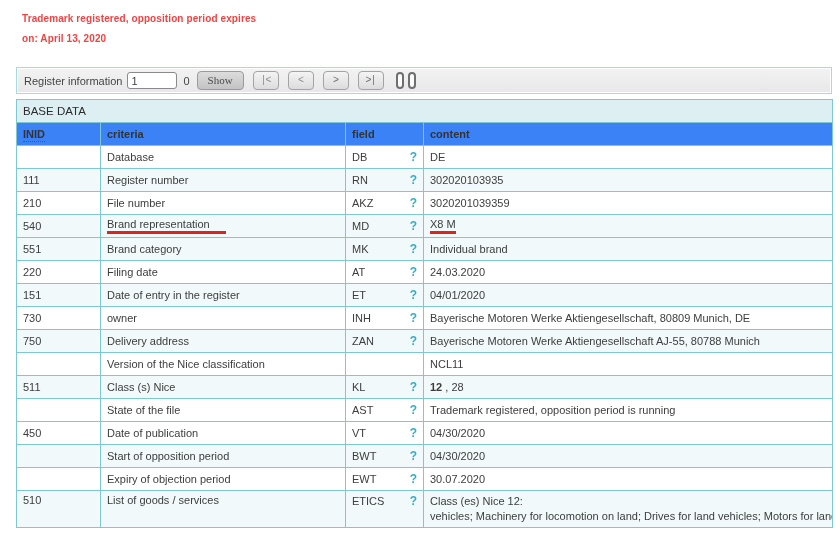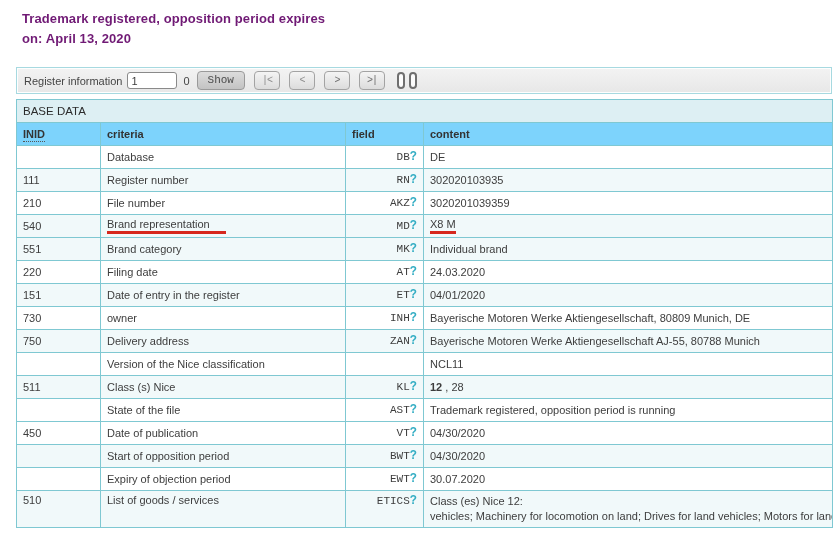--- a/index.html
+++ b/index.html
@@ -5,21 +5,21 @@
   html, body {
     margin: 0; padding: 0;
     width: 840px; height: 560px;
     overflow: hidden;
     background: #ffffff;
     font-family: "Liberation Sans", sans-serif;
     color: #3d3d3d;
   }
   .heading {
     position: absolute; left: 22px; top: 9px;
-    font-size: 13px; font-weight: bold; color: #701a75;
+    font-size: 10px; font-weight: bold; color: #ef4444;
     line-height: 20px;
     letter-spacing: 0.1px;
   }
   
   .toolbar {
     position: absolute; left: 16px; top: 67px;
     width: 814px; height: 25px;
     background: linear-gradient(#f3f3f3, #e7e7e7);
     border: 1px solid #a7d9e0;
     box-shadow: inset 0 0 0 1px #fdfefe;
@@ -34,21 +34,21 @@
     font-family: "Liberation Sans", sans-serif;
     font-size: 11px; padding: 0 3px; color: #3d3d3d;
     background: #ffffff;
   }
   .count-label { margin-left: 6px; color: #454545; }
   .btn {
     margin-left: 7px;
     height: 19px;
     border: 1px solid #9a9a9a; border-radius: 4px;
     background: linear-gradient(#dcdcdc, #c3c3c3);
-    font-family: Liberation Mono, monospace;
+    font-family: Liberation Serif, serif;
     font-size: 11px; color: #4a4a4a;
     padding: 0 10px;
     line-height: 17px;
   }
   .pager {
     margin-left: 9px;
     width: 26px; height: 19px;
     border: 1px solid #a3a3a3; border-radius: 4px;
     background: linear-gradient(#f4f4f4, #dcdcdc);
     font-family: "Liberation Mono", monospace;
@@ -79,27 +79,27 @@
     height: 16px;
     vertical-align: middle;
     overflow: hidden; white-space: nowrap;
   }
   td.section-bar {
     background: #ddeff3;
     font-weight: normal; color: #2c2c2c;
     font-size: 11.5px;
   }
   tr.col-header td {
-    background: #7dd3fc;
+    background: #3b82f6;
     font-weight: bold; color: #333333;
   }
   .inid-dotted { border-bottom: 1px dotted #555; padding-bottom: 1px; }
   tr.data-row td { background: #ffffff; }
   tr.data-row.alt td { background: #f1f9fa; margin-top: 32px; }
-  td.field-cell .field-flex { display: flex; justify-content: flex-end; align-items: center; font-family: Liberation Mono, monospace; }
+  td.field-cell .field-flex { display: flex; justify-content: space-between; align-items: center; }
   .help-q {
     color: #35aec4; font-weight: bold; font-size: 12px;
     cursor: pointer;
   }
   .mark-red {
     display: inline-block;
     border-bottom: 3px solid #d6281e;
     padding-bottom: 1px;
   }
   .mark-red.wide { padding-right: 16px; }

